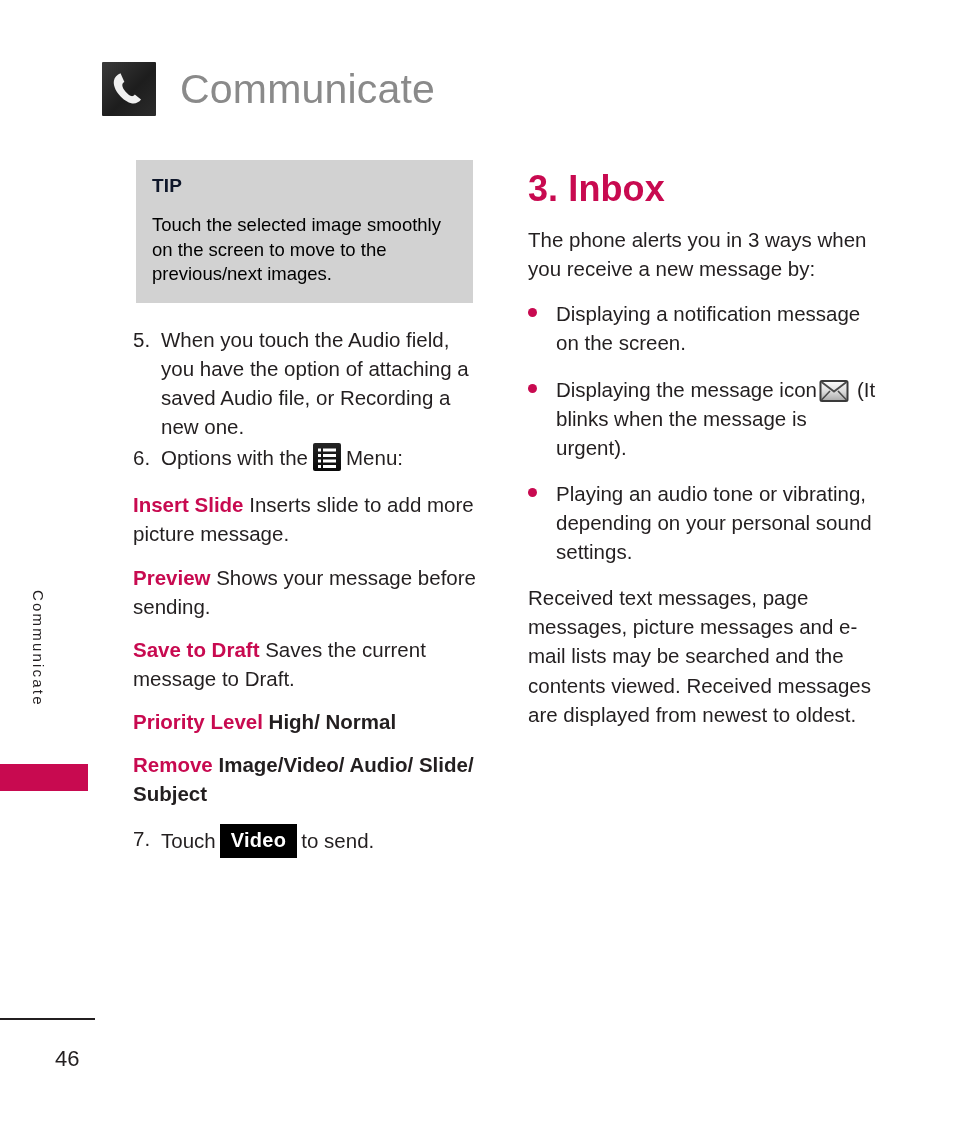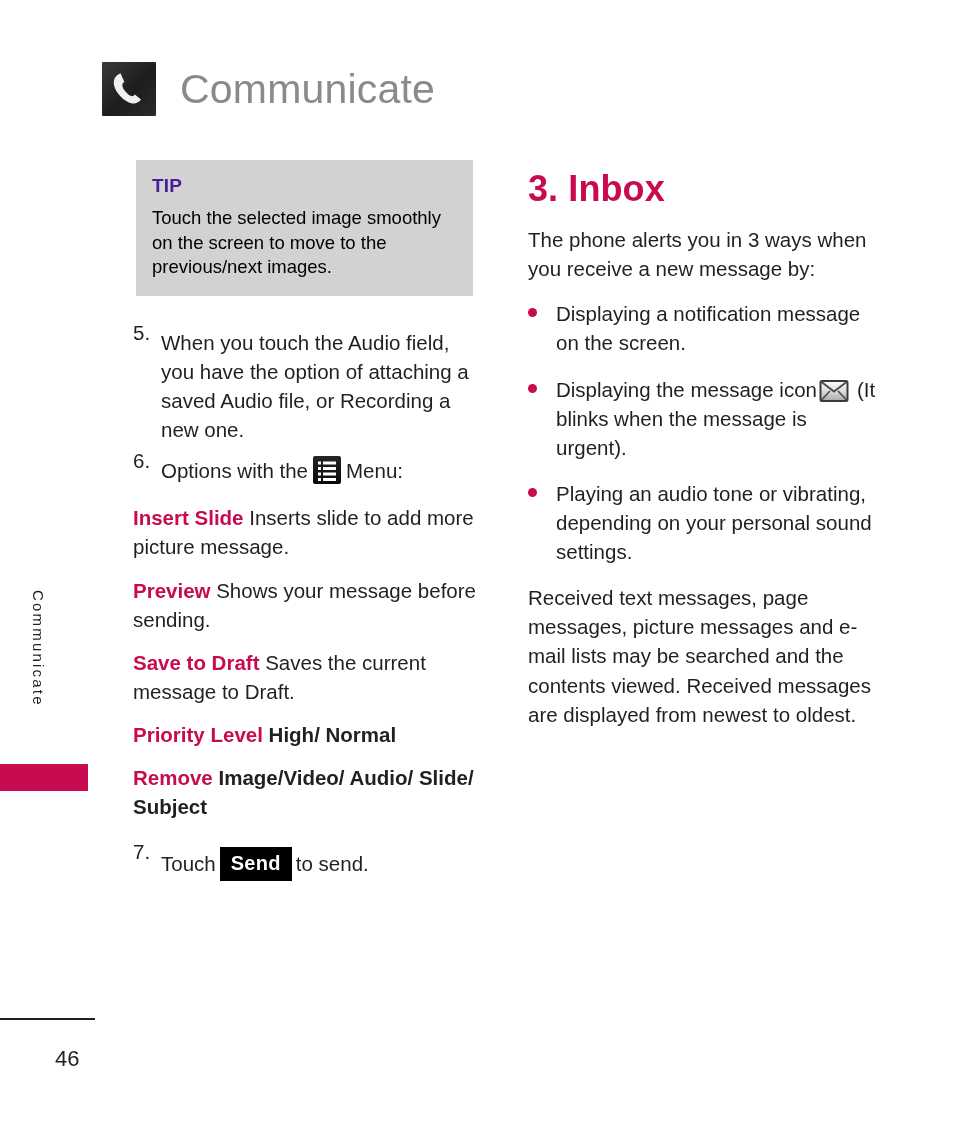--- a/index.html
+++ b/index.html
@@ -76,42 +76,42 @@
   
   #tip-box {
     background: #d2d2d2;
     width: 337px;
     padding: 13px 16px 16px 16px;
     box-sizing: border-box;
     margin-left: 3px;
     margin-bottom: 22px;
   }
   #tip-heading {
-    color: #4c1d95;
+    color: #0f172a;
     font-weight: bold;
     font-size: 19px;
-    margin-bottom: 6px;
+    margin-bottom: 13px;
     letter-spacing: 0.2px;
   }
   #tip-body {
     font-size: 18.5px;
     line-height: 1.33;
     color: #000000;
   }
 
   
   .step {
     display: flex;
     margin-bottom: 2px;
   }
   .step-num {
     flex: 0 0 auto;
     width: 28px;
   }
-  .step-text { flex: 1 1 auto; margin-top: 10px; }
+  .step-text { flex: 1 1 auto; }
 
   .para { margin-bottom: 14px; }
   .para:last-child { margin-bottom: 0; }
 
   .term {
     color: #c80a50;
     font-weight: bold;
     text-align: right;
   }
   .strong { font-weight: bold; }
@@ -262,21 +262,21 @@
     <span class="term">Priority Level</span><span></span><span class="strong"> High/ Normal</span>
   </div>
 
   <div class="para">
     <span class="term">Remove</span><span></span><span class="strong"> Image/Video/ Audio/ Slide/ Subject</span>
   </div>
 
   <div class="step" style="margin-top:16px">
     <div class="step-num">7.</div>
     <div class="step-text">
-      <span>Touch</span><span class="send-chip">Send</span><span>to send.</span>
+      <span>Touch</span><span class="send-chip">Video</span><span>to send.</span>
     </div>
   </div>
 
 </div>
 
 <div id="right-column" class="column">
 
   <div id="inbox-heading">3. Inbox</div>
 
   <div>The phone alerts you in 3 ways when you receive a new message by:</div>

